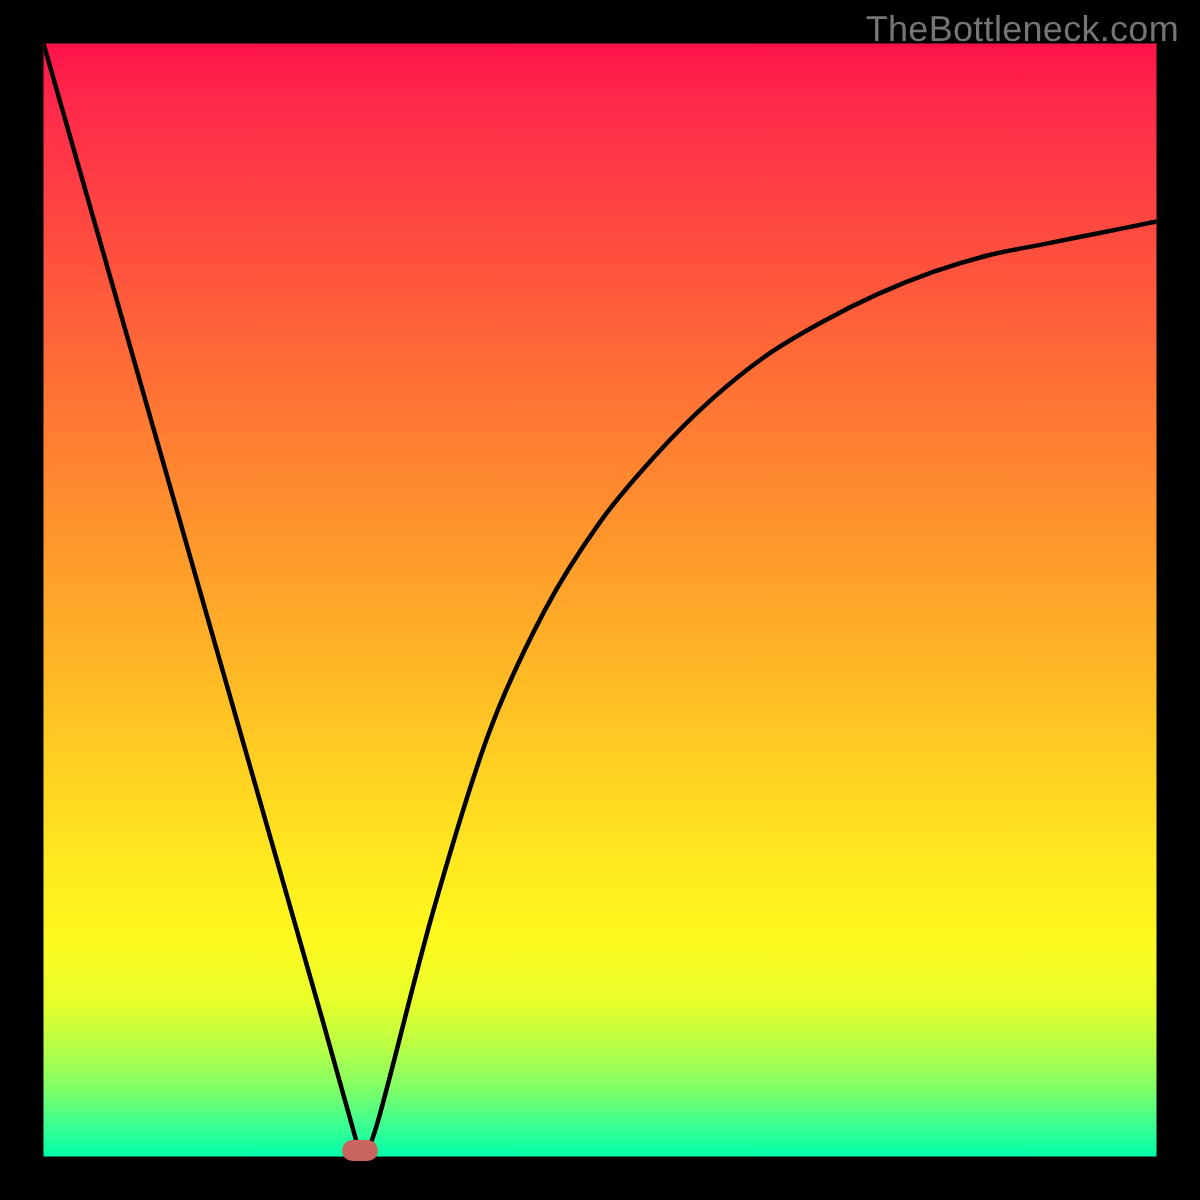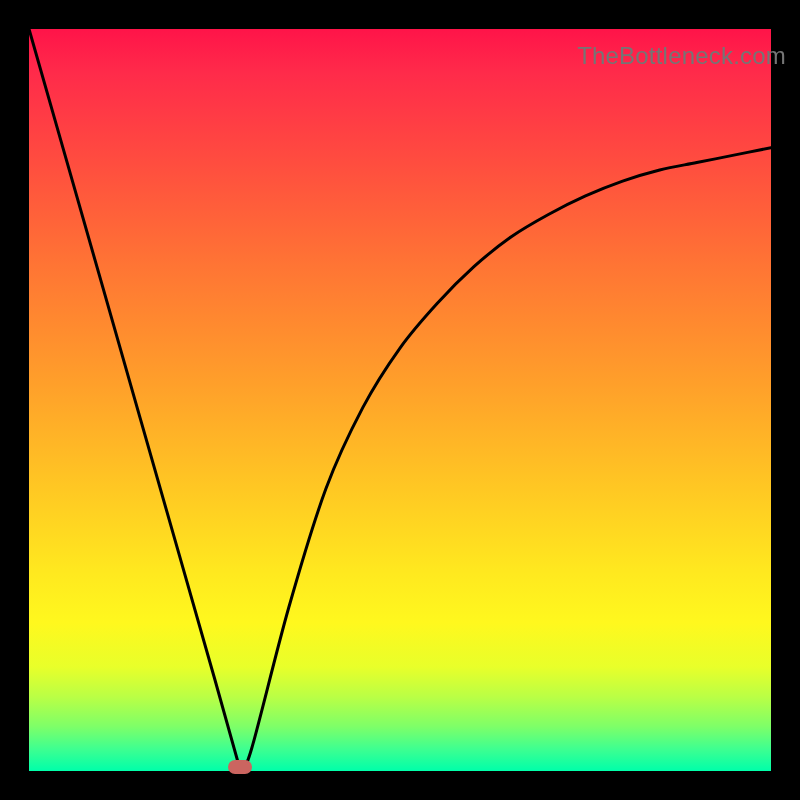--- a/index.html
+++ b/index.html
@@ -43,21 +43,20 @@
   }
   .watermark {
     position: absolute;
     top: 6px;
     right: 14px;
     color: #757575;
     font-size: 24px;
     font-weight: 500;
     letter-spacing: 0.2px;
     z-index: 10;
-    margin-top: 36px;
   }
   svg.curve {
     position: absolute;
     left: 0;
     top: 0;
     width: 742px;
     height: 742px;
   }
   .marker {
     position: absolute;

